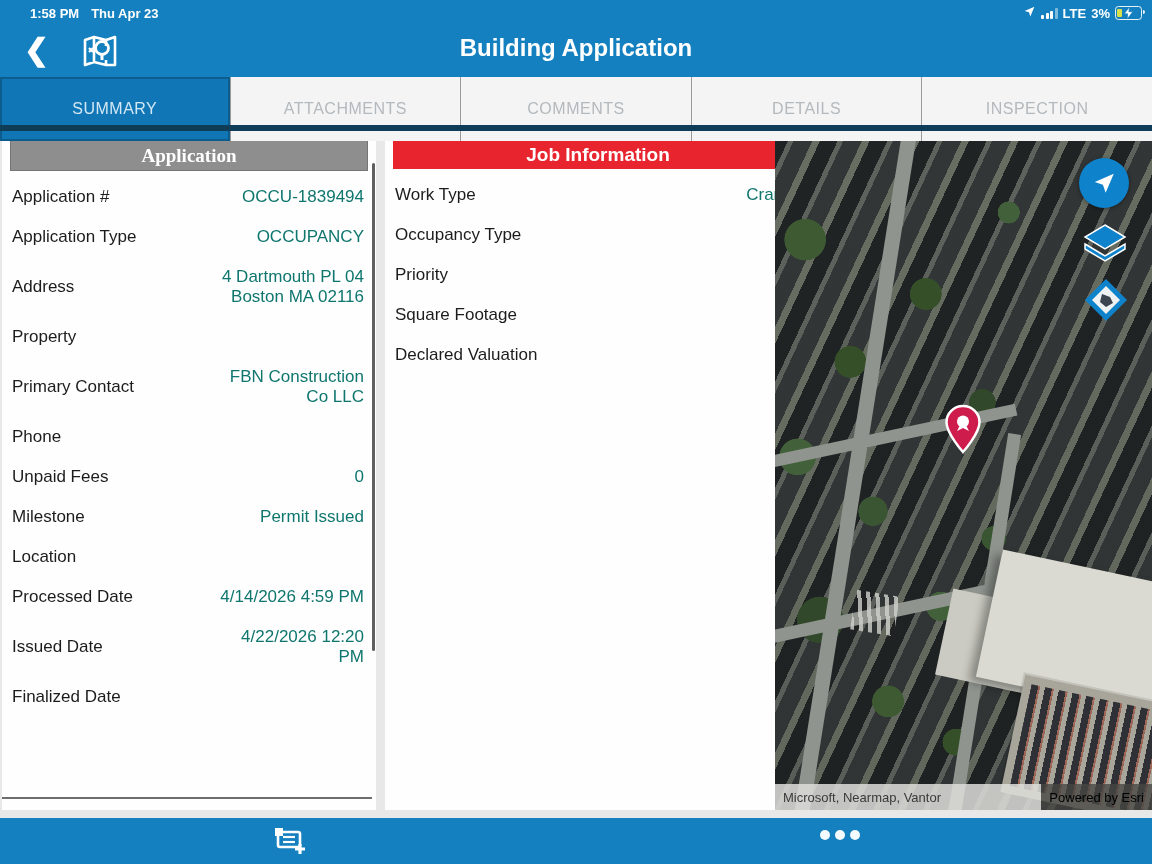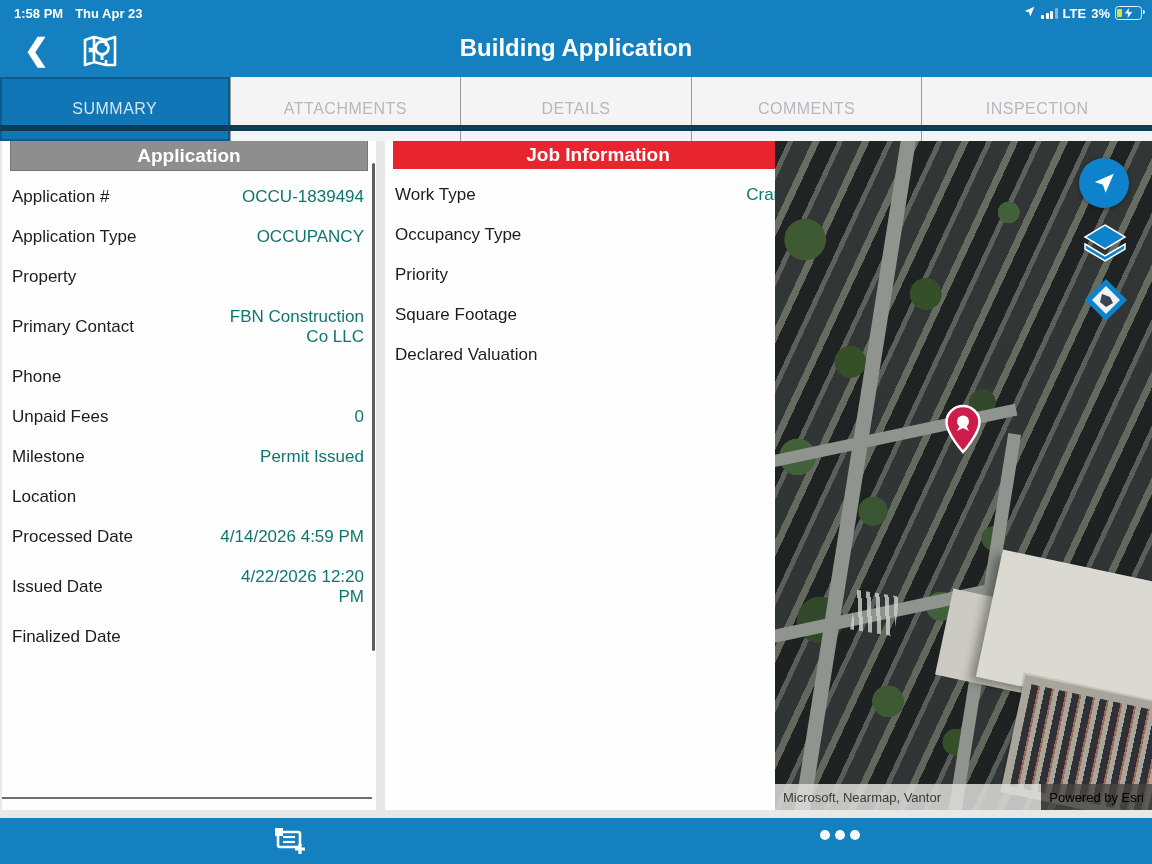--- a/index.html
+++ b/index.html
@@ -4,21 +4,21 @@
 <style>
   html,body{margin:0;padding:0;}
   body{
     width:1152px;height:864px;position:relative;overflow:hidden;
     background:#e8e8e8;font-family:"Liberation Sans",sans-serif;
     -webkit-font-smoothing:antialiased;
   }
   
   .header{position:absolute;top:0;left:0;right:0;height:77px;background:#1480bf;z-index:5;}
   .status-bar{display:flex;justify-content:space-between;align-items:center;height:22px;padding:2px 10px 0 14px;color:#fff;font-size:13px;font-weight:bold;}
-  .status-left{display:flex;gap:12px;}
+  .status-left{display:flex;gap:12px;margin-left:16px;}
   .status-right{display:flex;align-items:center;gap:5px;}
   .sig-bars{display:flex;align-items:flex-end;gap:1.5px;height:11px;}
   .sig-bars i{display:block;width:3px;background:#fff;border-radius:1px;}
   .sig-bars i:nth-child(1){height:4px}.sig-bars i:nth-child(2){height:6px}
   .sig-bars i:nth-child(3){height:8px}.sig-bars i:nth-child(4){height:11px;background:rgba(255,255,255,.45)}
   .battery{position:relative;width:25px;height:12px;border:1.5px solid rgba(255,255,255,.9);border-radius:3.5px;display:flex;align-items:center;}
   .battery:after{content:"";position:absolute;right:-4px;top:3px;width:2px;height:4px;background:rgba(255,255,255,.9);border-radius:0 2px 2px 0;}
   .battery .fill{width:5px;height:8px;margin-left:1px;background:#d9e04a;border-radius:1px;}
   .battery svg{position:absolute;left:7px;top:0px;}
   .nav-row{position:relative;height:55px;}
@@ -31,21 +31,21 @@
        color:#b4b9bd;background:#f4f4f4;border-right:1px solid #9a9a9a;cursor:pointer;}
   .tab:last-child{border-right:none;}
   .tab.active{background:#1076b6;color:#d2e7f4;box-shadow:inset 0 0 0 2px #0c5c8e;}
   .tabs-underline{position:absolute;top:125px;left:0;right:0;height:6px;background:#0f3c57;z-index:5;}
   
   .content{position:absolute;top:131px;left:0;right:0;bottom:46px;background:#e8e8e8;}
   .panel{position:absolute;top:0;bottom:8px;background:#fefefe;overflow:hidden;}
   .panel-left{left:2px;width:374px;}
   .panel-mid{left:385px;width:426px;}
   .panel-header{margin:9px 8px 6px 8px;height:29px;line-height:29px;text-align:center;color:#fff;font-size:19px;font-weight:bold;}
-  .panel-header.gray{background:#8e8e8e;border:1px solid #757575;}
+  .panel-header.gray{background:#8e8e8e;border:1px solid #757575;font-family:Liberation Serif, serif;}
   .panel-header.red{background:#e8252f;}
   .row{display:flex;justify-content:space-between;align-items:center;padding:10px 10px 10px 10px;}
   .panel-left .row{padding-right:12px;}
   .lbl{font-size:17px;color:#1c1c1c;}
   .val{font-size:17px;color:#0f766e;text-align:right;white-space:pre-line;max-width:210px;}
   .scrollbar{position:absolute;right:1px;top:32px;width:3px;height:488px;background:#5f5f5f;border-radius:2px;cursor:pointer;}
   .cut-line{position:absolute;left:0;right:4px;bottom:11px;height:2px;background:#6e6e6e;}
   
   .map{position:absolute;left:775px;right:0;top:0;bottom:8px;overflow:hidden;cursor:grab;}
   .map-base{position:absolute;inset:0;
@@ -135,38 +135,43 @@
         <path d="M9 16 l4 4 M13 16 l-4 4" stroke="#fff" stroke-width="2.2"></path>
       </svg>
     </span>
     <div class="nav-title">Building Application</div>
   </div>
 </div>
 
 <div class="tabs">
   <div class="tab active">SUMMARY</div>
   <div class="tab">ATTACHMENTS</div>
+  <div class="tab">COMMENTS</div>
   <div class="tab">DETAILS</div>
-  <div class="tab">COMMENTS</div>
   <div class="tab">INSPECTION</div>
 </div>
 <div class="tabs-underline"></div>
 
 <div class="content">
 
   <div class="panel panel-left">
     <div class="panel-header gray">Application</div>
 
     <div class="row">
       <span class="lbl">Application #</span>
       <span class="val">OCCU-1839494</span>
     </div>
     <div class="row">
       <span class="lbl">Application Type</span>
       <span class="val">OCCUPANCY</span>
+    </div>
+    <div class="row">
+      <span class="lbl">Address</span>
+      <span class="val">4 Dartmouth PL 04
+Boston MA 02116</span>
     </div>
     <div class="row">
       <span class="lbl">Property</span>
       <span class="val"></span>
     </div>
     <div class="row">
       <span class="lbl">Primary Contact</span>
       <span class="val">FBN Construction
 Co LLC</span>
     </div>

